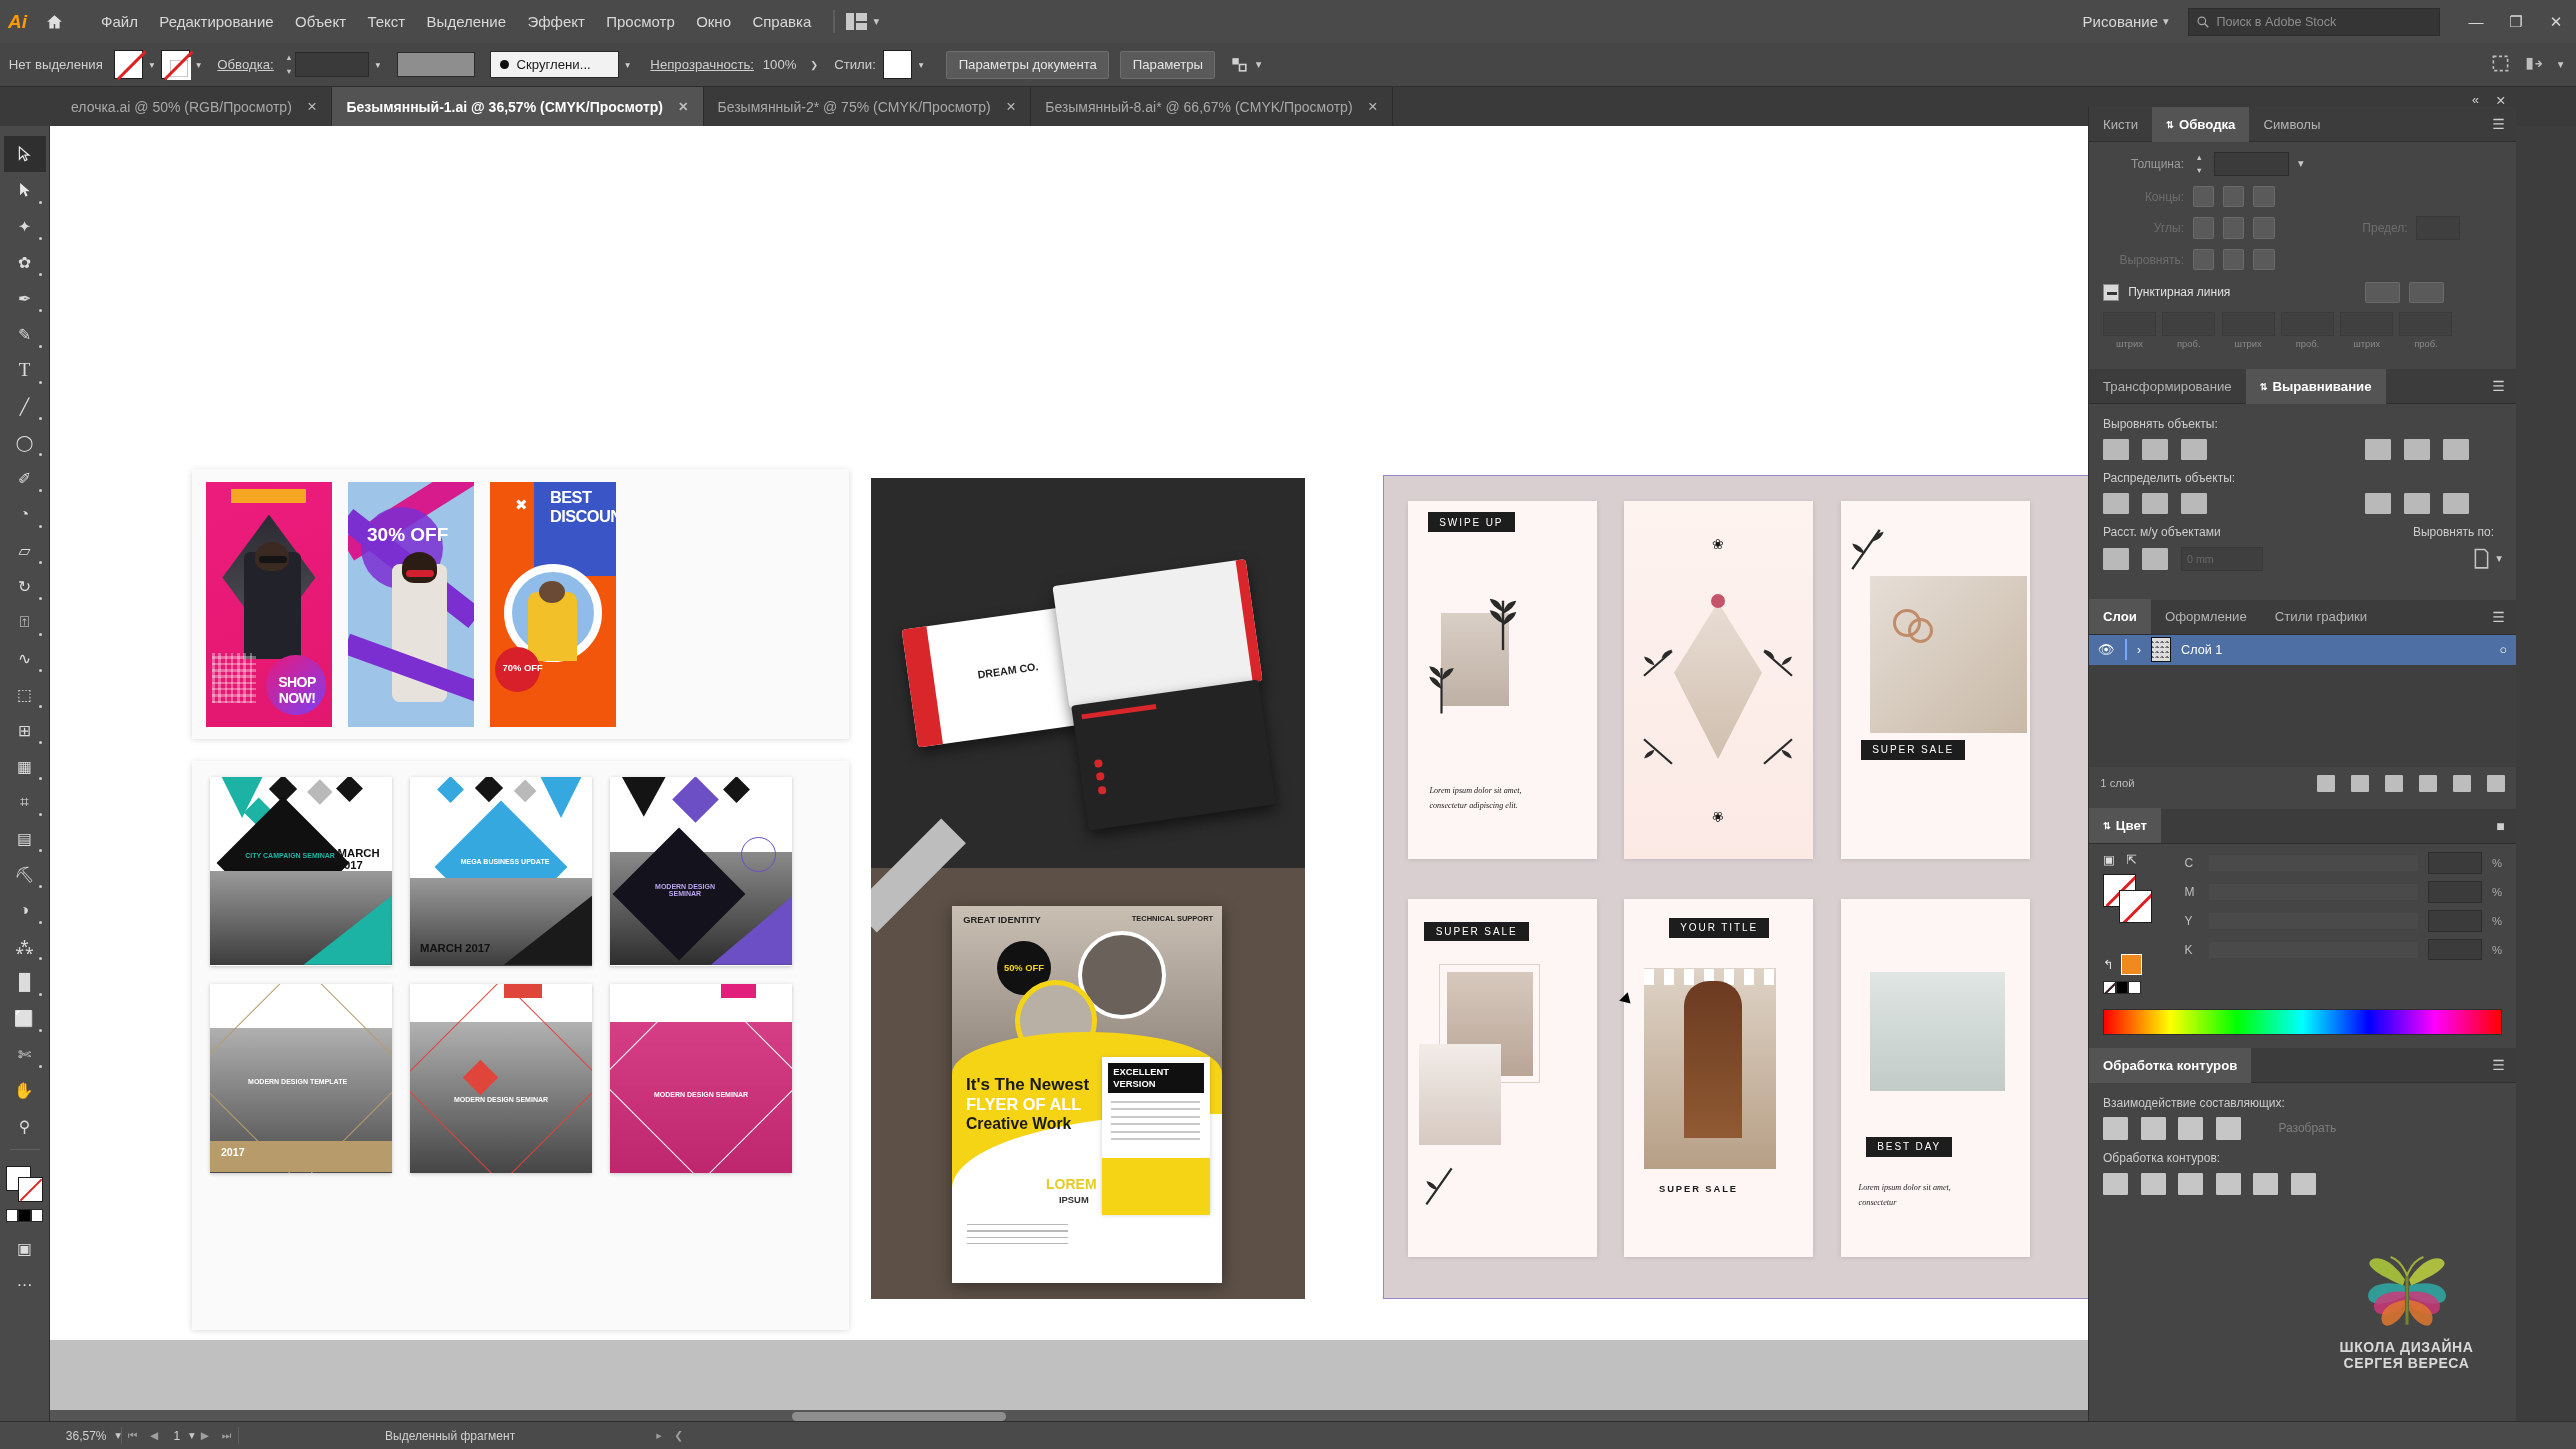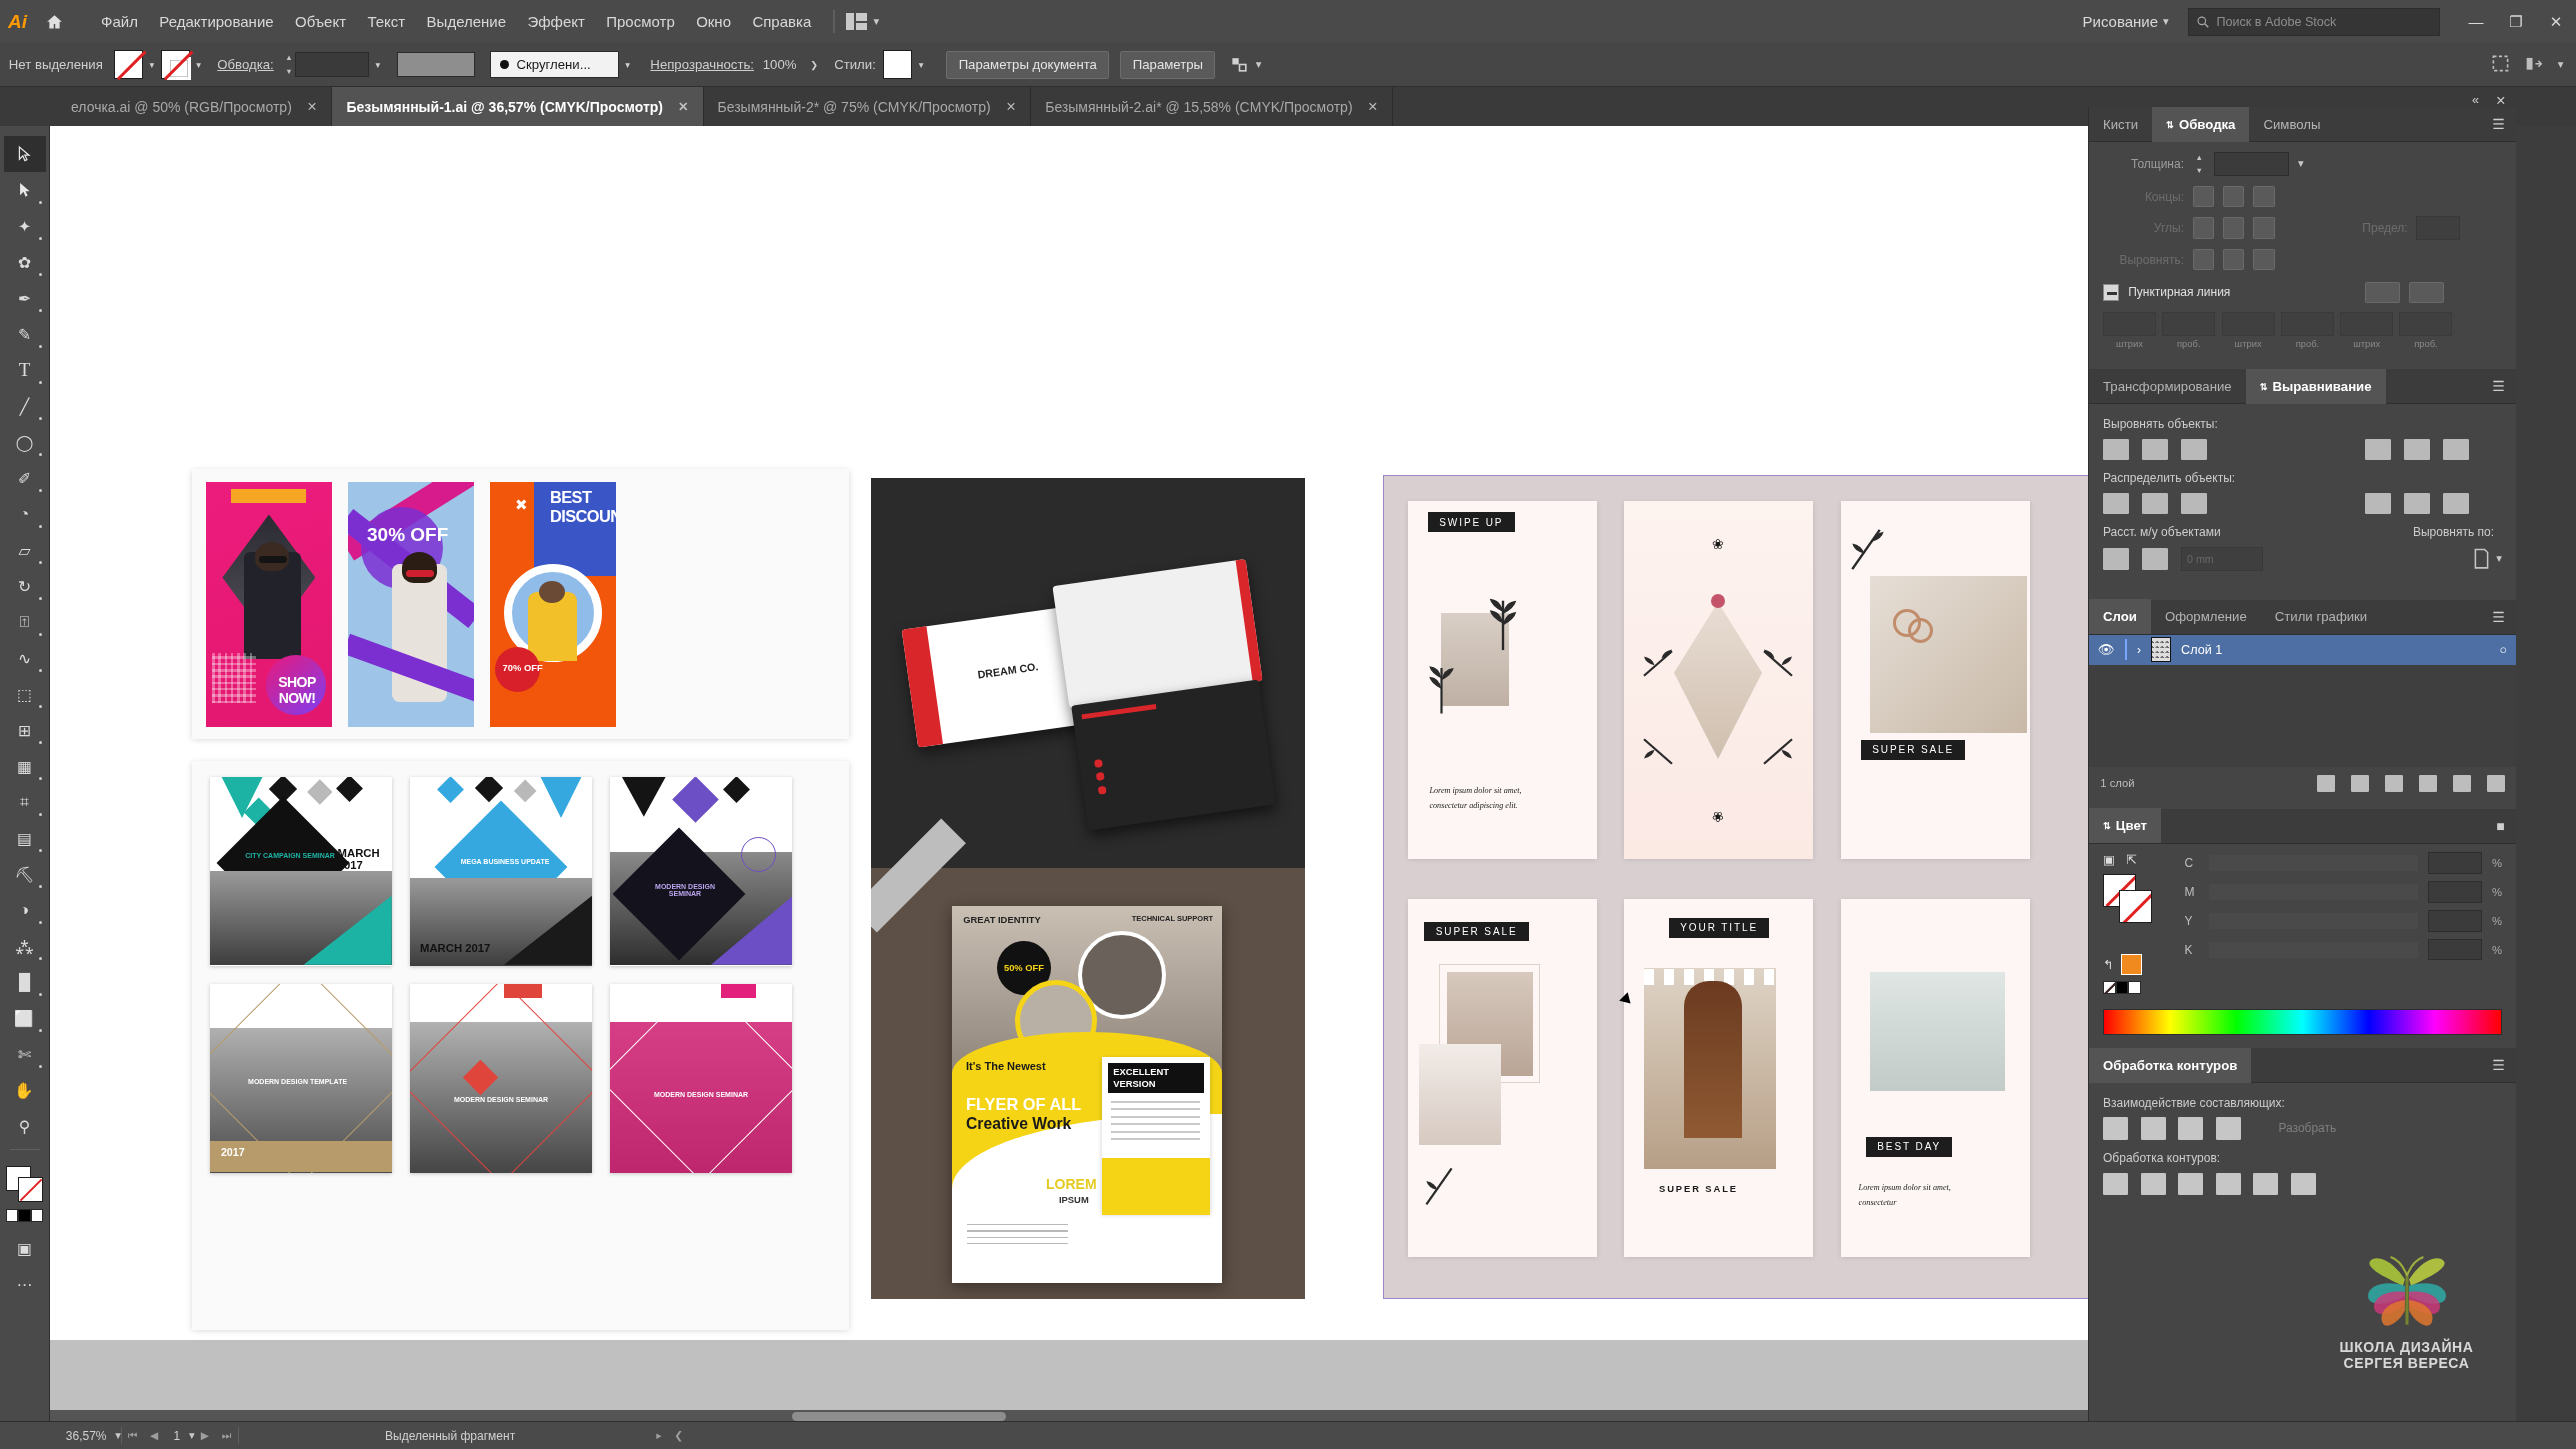--- a/index.html
+++ b/index.html
@@ -264,21 +264,21 @@
   </div>
   <div class="doctab active">
     <span>Безымянный-1.ai @ 36,57% (CMYK/Просмотр)</span>
     <span class="tabclose">✕</span>
   </div>
   <div class="doctab">
     <span>Безымянный-2* @ 75% (CMYK/Просмотр)</span>
     <span class="tabclose">✕</span>
   </div>
   <div class="doctab">
-    <span>Безымянный-2.ai* @ 15,58% (CMYK/Просмотр)</span>
+    <span>Безымянный-8.ai* @ 66,67% (CMYK/Просмотр)</span>
     <span class="tabclose">✕</span>
   </div>
 </div>
 
 <div class="toolbar">
   <div class="tool sel nodot">
     <svg width="16.4" height="17.6" viewBox="0 0 24 24">
         <path d="M5 2 L5 20 L10 15 L13 22 L16 20.5 L13 14 L19 14 Z" fill="none" stroke="#e8e8e8" stroke-width="1.8"></path>
       </svg>
     </div>
@@ -447,21 +447,21 @@
     </div>
     <div style="position:absolute;left:81px;top:428px;width:270px;height:377px;background:#fff;box-shadow:0 3.8px 15px rgba(0,0,0,.4);overflow:hidden">
       <div style="position:absolute;left:0;top:0;width:270px;height:182px;background:linear-gradient(#c9bfb3,#8a8076)"></div>
       <div style="position:absolute;left:11.3px;top:7.5px;font-size:9.4px;font-weight:bold;color:#222">GREAT IDENTITY</div>
       <div style="position:absolute;right:8.8px;top:7.5px;font-size:7.5px;font-weight:bold;color:#222">TECHNICAL SUPPORT</div>
       <div style="position:absolute;left:45px;top:35px;width:54px;height:54px;border-radius:50%;background:#111;display:flex;align-items:center;justify-content:center;color:#f5d416;font-size:9.4px;font-weight:bold;text-align:left;line-height:1.1">50% OFF</div>
       <div style="position:absolute;left:126px;top:25px;width:88px;height:88px;border-radius:50%;background:#6a625a;border:4.4px solid #fff"></div>
       <div style="position:absolute;left:63px;top:74px;width:82px;height:82px;border-radius:50%;background:#b8b0a4;border:5.7px solid #f5d416"></div>
       <div style="position:absolute;left:0;top:126px;width:270px;height:252px;background:#f5d416;border-radius:60% 60% 0 0 / 50px 50px"></div>
       <div style="position:absolute;left:0;top:208px;width:270px;height:170px;background:#fff;border-radius:90% 0 0 0 / 75px"></div>
-      <div style="position:absolute;left:14px;top:154px;font-size:11px;font-weight:bold;color:#1a1a1a">It's The Newest</div>
+      <div style="position:absolute;left:14px;top:169px;font-size:17px;font-weight:bold;color:#1a1a1a">It's The Newest</div>
       <div style="position:absolute;left:14px;top:189px;font-size:16.4px;font-weight:bold;color:#fff">FLYER OF ALL</div>
       <div style="position:absolute;left:14px;top:209px;font-size:15.7px;font-weight:bold;color:#1a1a1a">Creative Work</div>
       <div style="position:absolute;left:150px;top:151px;width:108px;height:157px;background:#fff;box-shadow:0 1.3px 5px rgba(0,0,0,.2)">
         <div style="position:absolute;left:6.3px;top:6.3px;width:96px;height:30px;background:#101010;color:#fff;font-size:9.4px;font-weight:bold;padding:2.5px 5px;line-height:1.25">
           <div>EXCELLENT</div>
           <div>VERSION</div>
         </div>
         <div style="position:absolute;left:8.8px;top:44px;width:89px;height:44px;background:repeating-linear-gradient(#c9c9c9 0 1.9px,transparent 1.9px 7.5px)"></div>
         <div style="position:absolute;left:0;top:101px;width:108px;height:57px;background:#f5d416"></div>
       </div>

